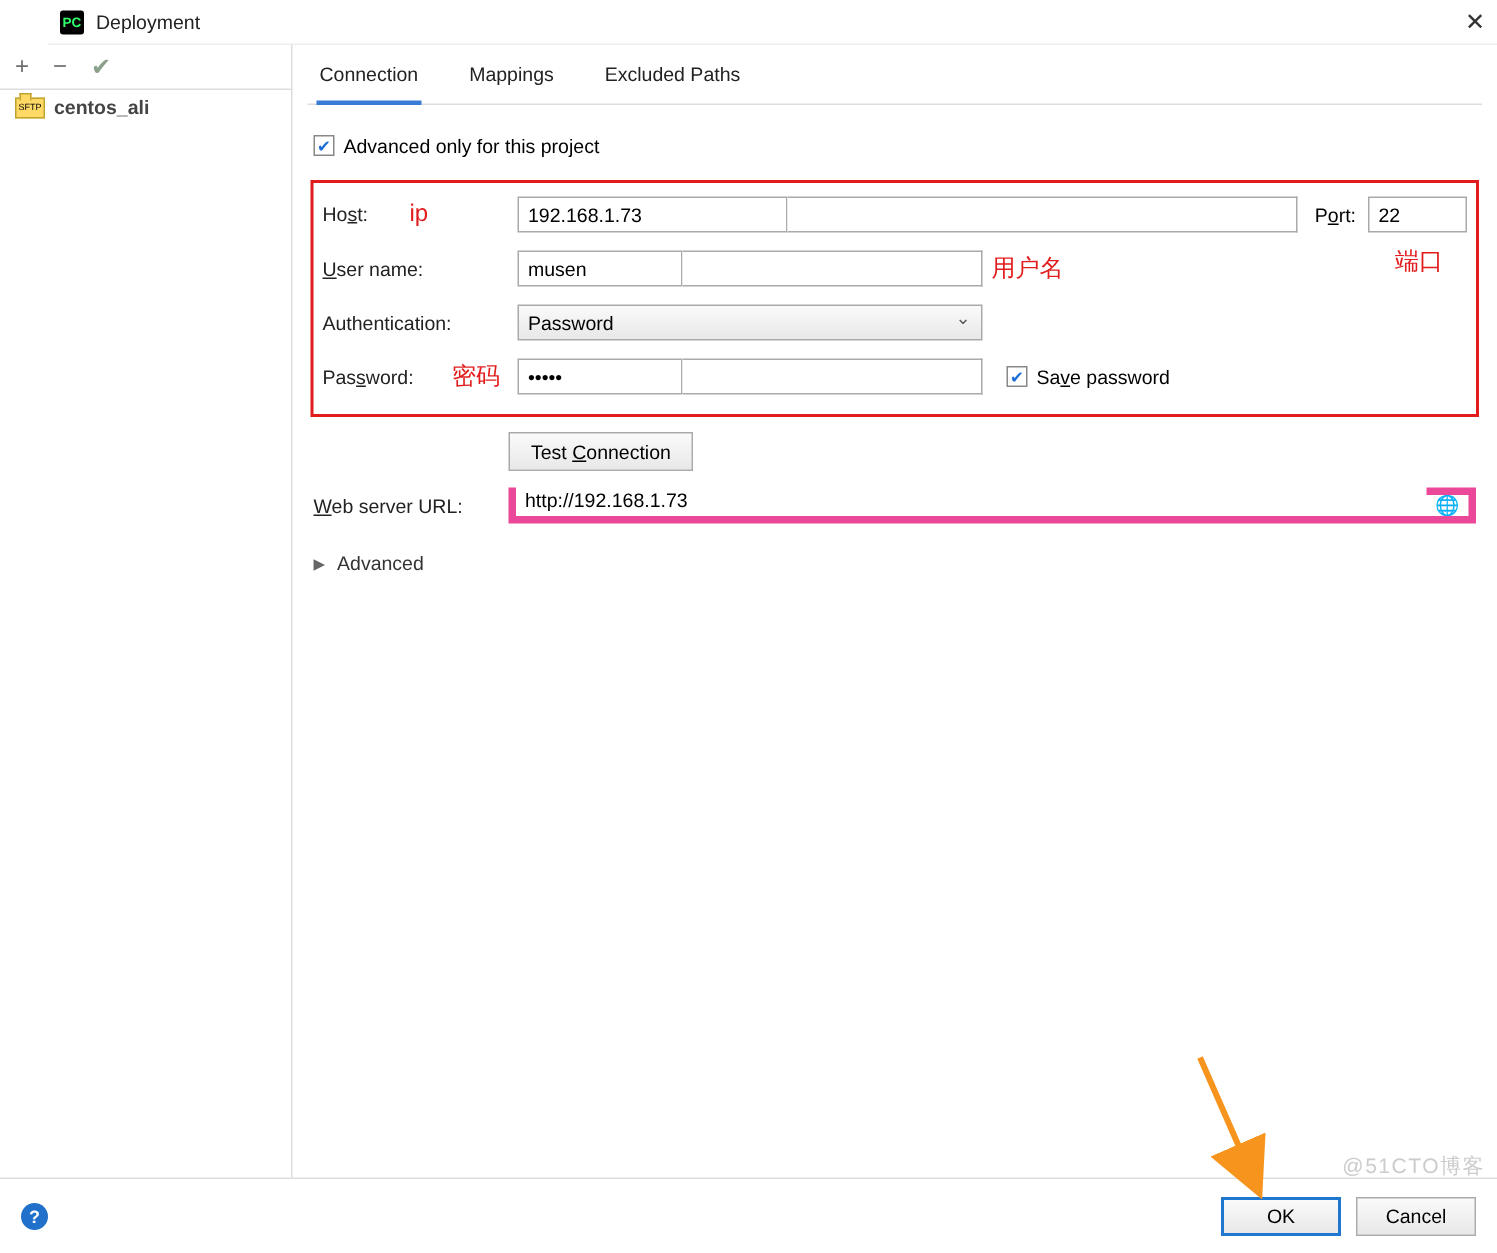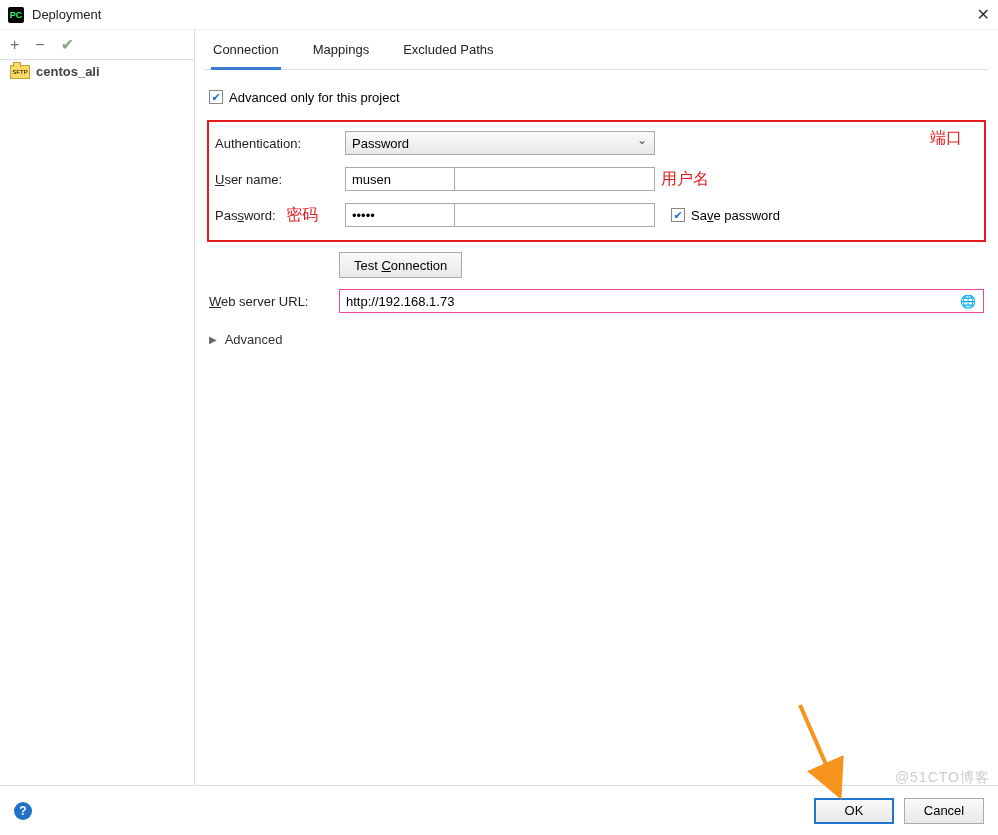--- a/index.html
+++ b/index.html
@@ -1,19 +1,19 @@
 <!DOCTYPE html>
 <html><head>
 <meta charset="utf-8">
 <style>
 * { box-sizing: border-box; font-family: "Segoe UI", Arial, sans-serif; font-size: 13px; }
 body { margin: 0; background: #fff; width: 998px; height: 835px; overflow: hidden; position: relative; }
 
 
-.titlebar { height: 30px; display: flex; align-items: center; padding: 0 8px; border-bottom: 1px solid #eee; }
+.titlebar { height: 30px; display: flex; align-items: center; padding: 0 8px; border-bottom: 1px solid #eee; margin-left: 32px; }
 .titlebar .app-icon { width: 16px; height: 16px; background: #000; color: #2eff6b; font-size: 9px; font-weight: bold; display: flex; align-items: center; justify-content: center; border-radius: 2px; margin-right: 8px; }
 .titlebar .title { color: #222; }
 .titlebar .close { margin-left: auto; font-size: 16px; color: #333; cursor: pointer; }
 
 
 .main { display: flex; height: calc(100% - 30px - 50px); }
 .sidebar { width: 195px; border-right: 1px solid #ddd; display: flex; flex-direction: column; }
 .sidebar-toolbar { height: 30px; display: flex; align-items: center; gap: 16px; padding: 0 10px; border-bottom: 1px solid #ddd; }
 .sidebar-toolbar span { color: #6e6e6e; font-size: 16px; cursor: pointer; }
 .sidebar-item { display: flex; align-items: center; padding: 4px 10px; background: #fff; color: #444; }
@@ -95,62 +95,74 @@
     <div class="form">
 
       <div class="row">
         <span class="check">✔</span>
         <span>Advanced only for this project</span>
       </div>
 
 
       <div class="redbox-big">
 
+        <div class="row">
+          <span class="label">
+            Ho<u>s</u>t:
+            <span class="annot" style="margin-left:24px">ip</span>
+          </span>
+          <input class="redbox" type="text" style="width: 180px;" value="192.168.1.73">
+          <input type="text" style="flex: 1 1 0%; border-left: none;">
+          <span style="width:12px"></span>
+          <span>P<u>o</u>rt:</span>
+          <span style="width:8px"></span>
+          <input class="redbox" type="text" style="width: 66px;" value="22">
+        </div>
         <div style="position:relative;height:0">
           <span class="annot" style="position:absolute;right:10px;top:-2px">端口</span>
+        </div>
+
+        <div class="row">
+          <span class="label"><u>U</u>ser name:</span>
+          <input class="redbox" type="text" style="width: 110px;" value="musen">
+          <input type="text" style="width: 200px; border-left: none;">
+          <span class="annot">用户名</span>
         </div>
 
         <div class="row">
           <span class="label">Authentication:</span>
           <div class="select-wrap" style="width:310px">
             <select style="width:100%">
               <option>Password</option>
             </select>
           </div>
         </div>
 
         <div class="row">
-          <span class="label"><u>U</u>ser name:</span>
-          <input class="redbox" type="text" style="width: 110px;" value="musen">
-          <input type="text" style="width: 200px; border-left: none;">
-          <span class="annot">用户名</span>
-        </div>
-
-        <div class="row">
           <span class="label">
             Pas<u>s</u>word:
-            <span class="annot" style="margin-left:7px">密码</span>
+            <span class="annot" style="margin-left:22px">密码</span>
           </span>
           <input class="redbox" type="text" style="width: 110px;" value="•••••">
           <input type="text" style="width: 200px; border-left: none;">
           <span style="width:16px"></span>
           <span class="check">✔</span>
           <span>Sa<u>v</u>e password</span>
         </div>
       </div>
 
       <div class="row">
         <span class="label"></span>
         <button>Test <u>C</u>onnection</button>
       </div>
 
 
       <div class="row">
         <span class="label"><u>W</u>eb server URL:</span>
-        <div style="flex:1;display:flex;border:1px solid #ec4899;height:24px;align-items:center">
+        <div style="flex:1;display:flex;border:5px solid #ec4899;height:24px;align-items:flex-end">
           <input type="text" style="flex: 1 1 0%; border: none; height: 22px;" value="http://192.168.1.73">
           <span class="globe-icon" style="padding:0 6px">🌐</span>
         </div>
       </div>
 
       <div class="expander">
         <span class="tri">▶</span>
         <span>Advanced</span>
       </div>
     </div>

